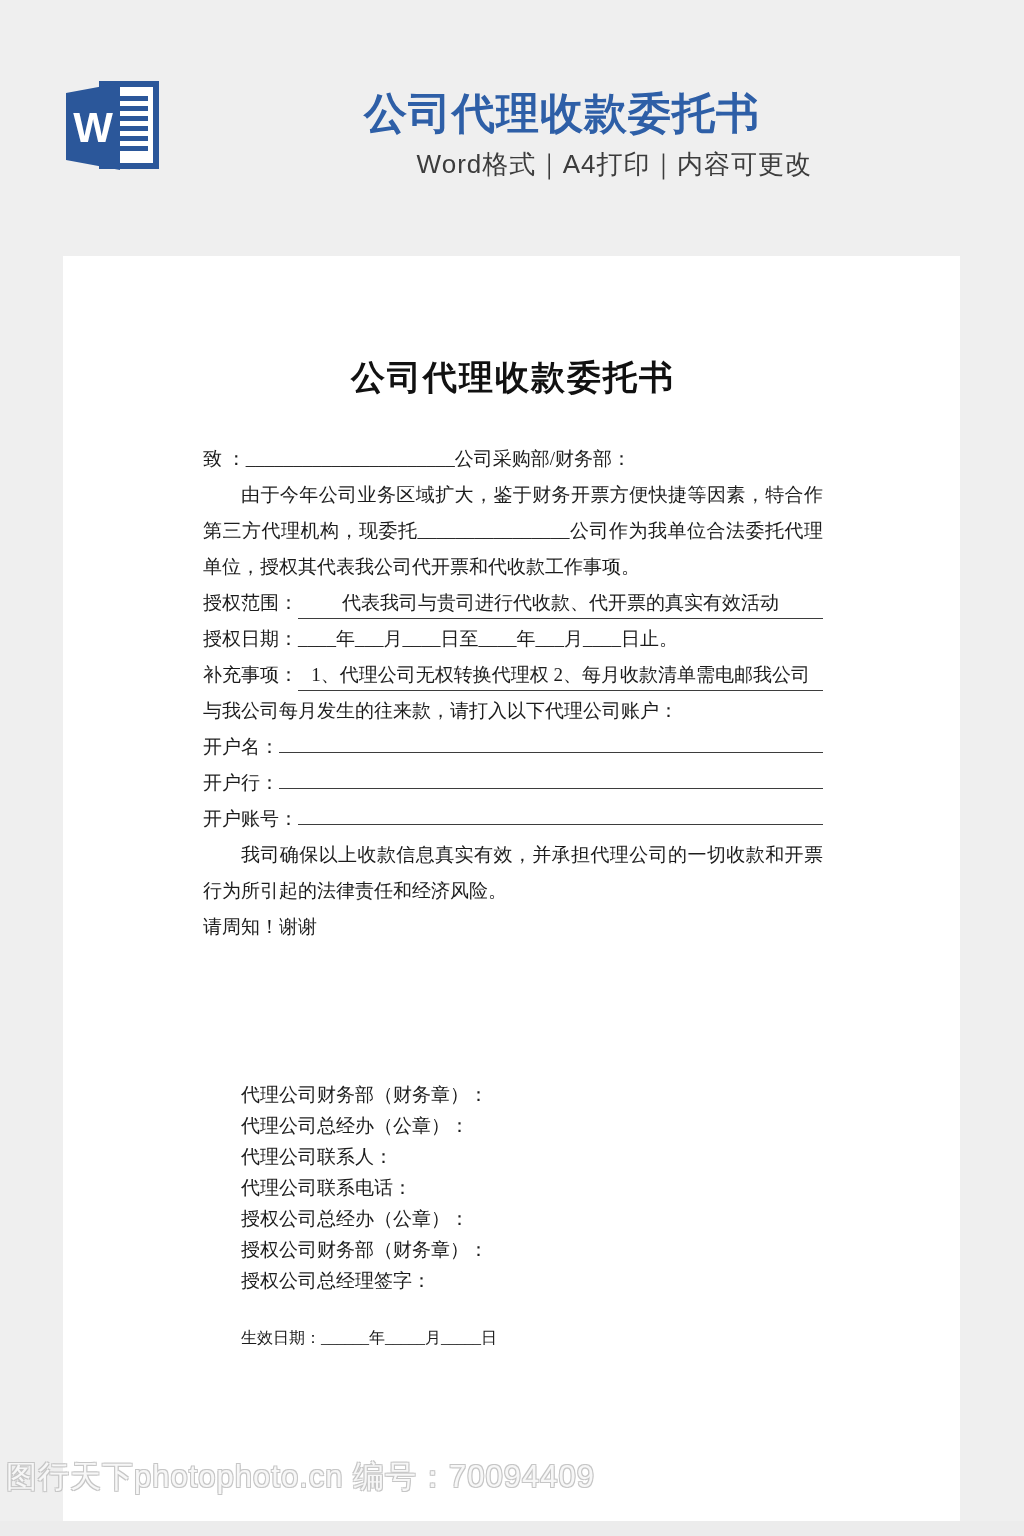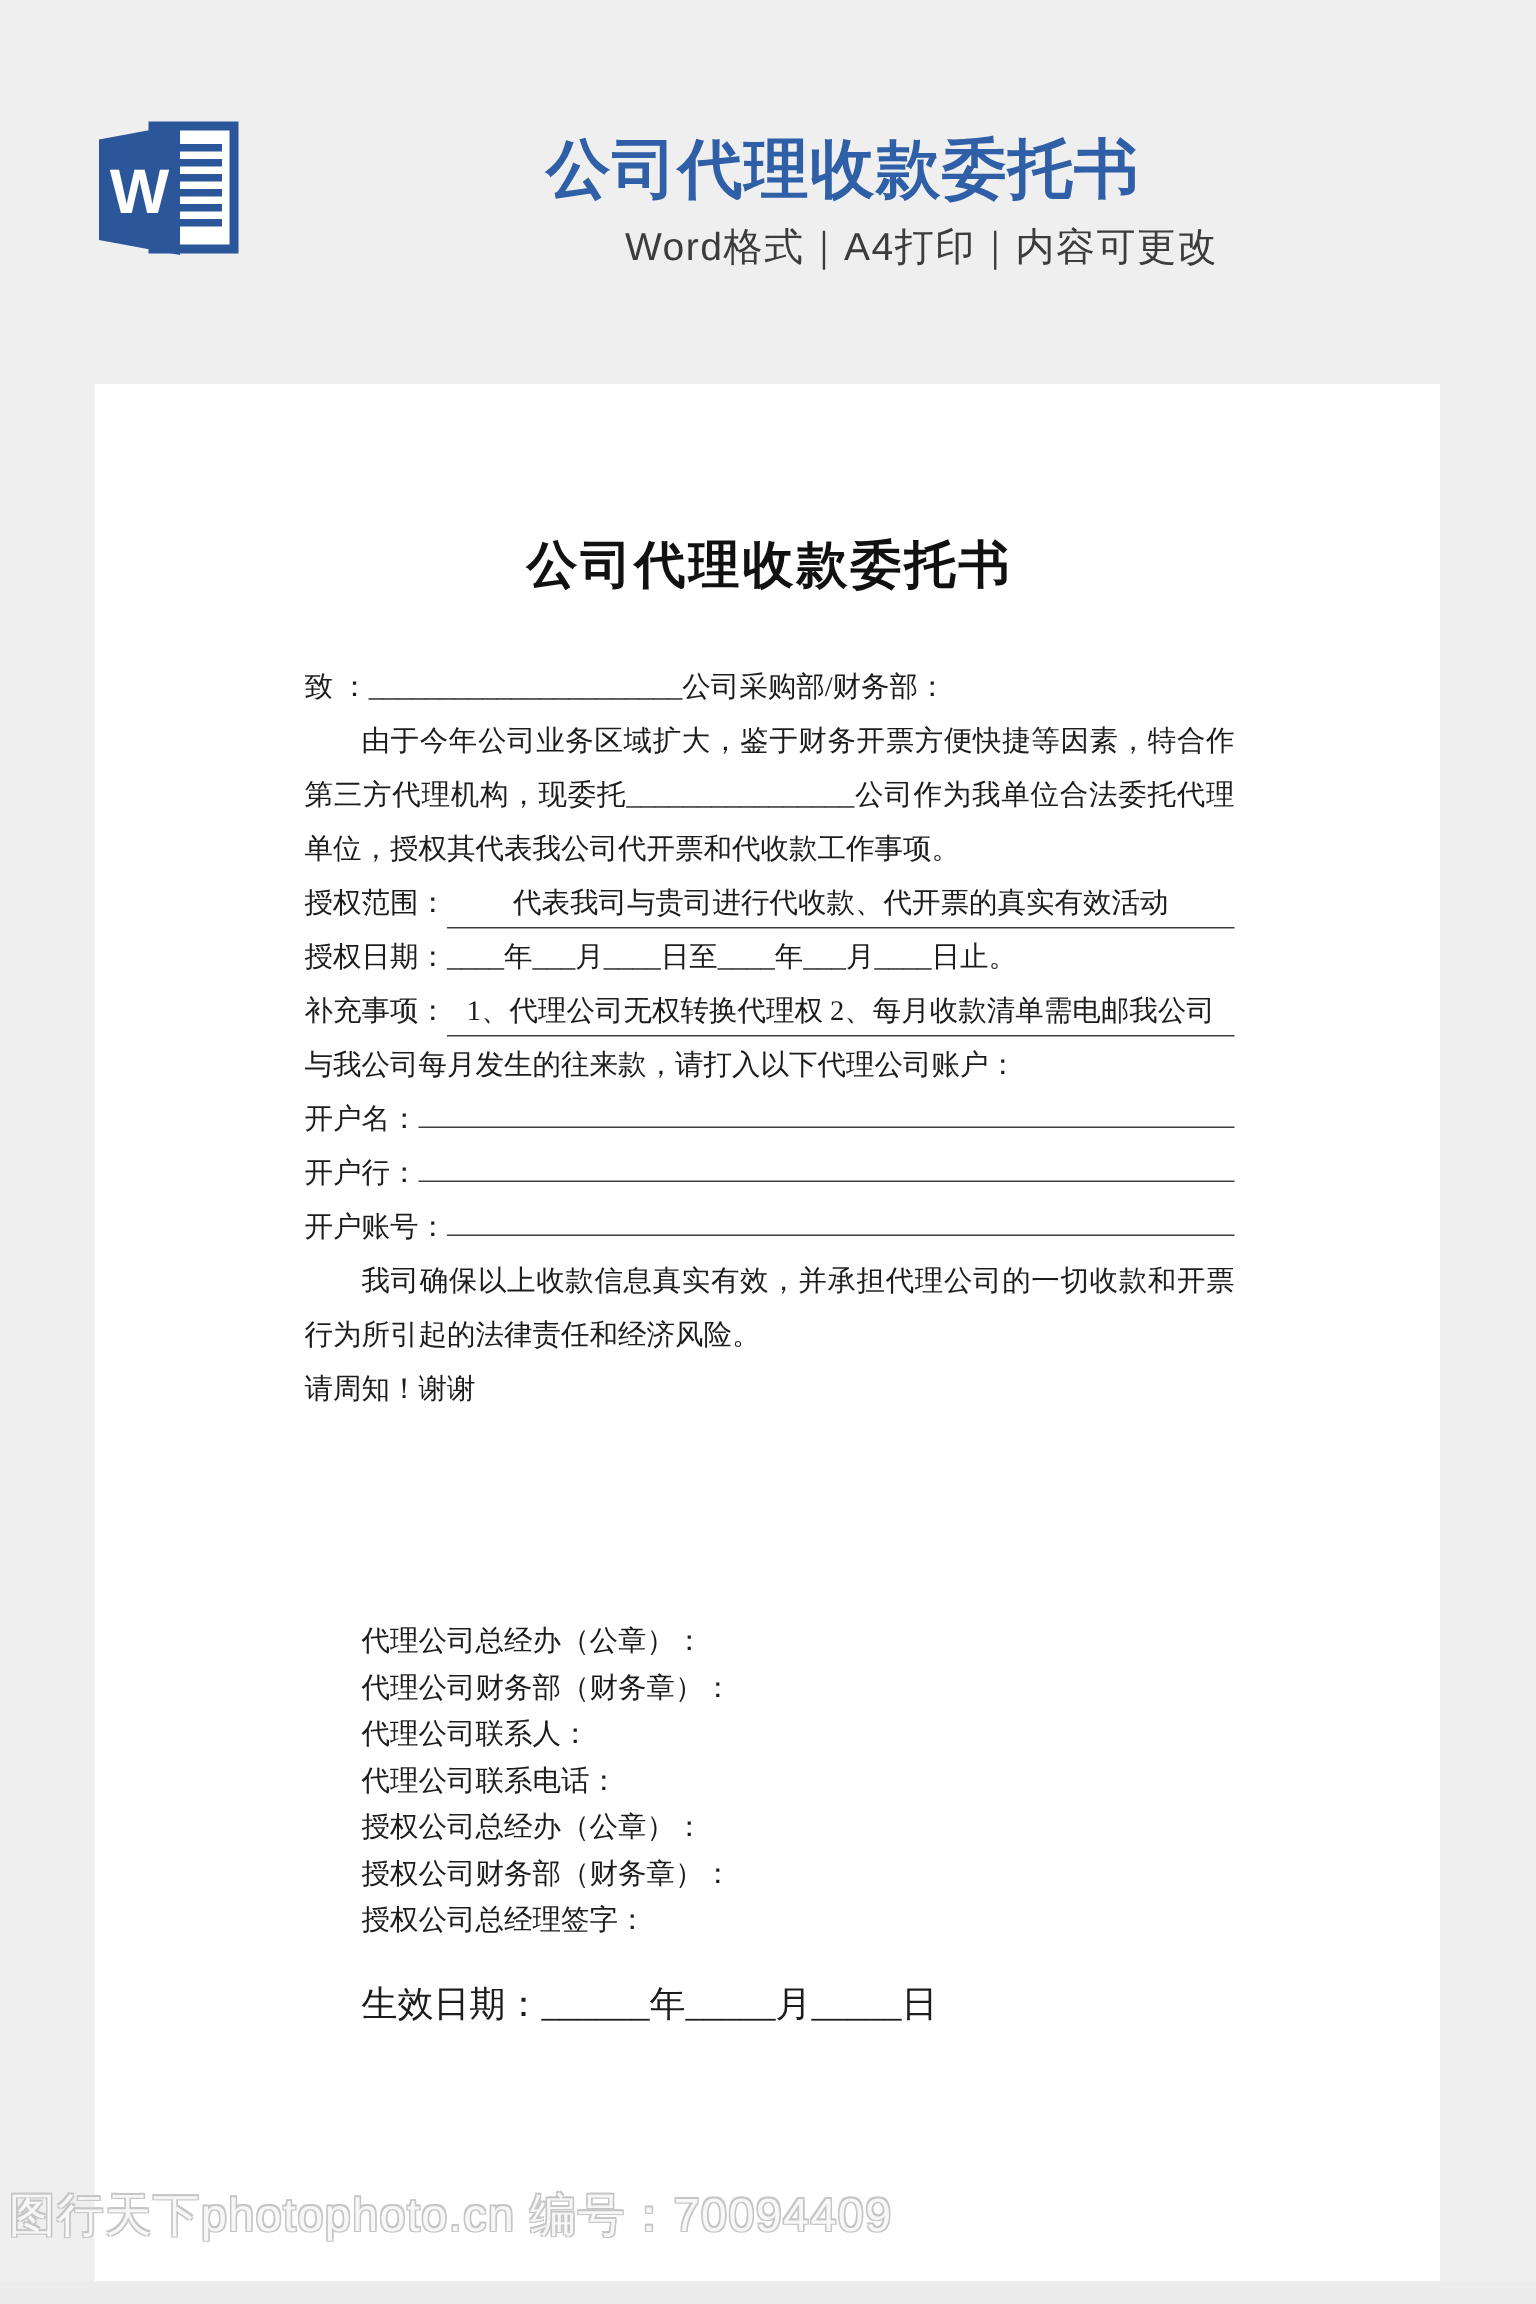--- a/index.html
+++ b/index.html
@@ -84,21 +84,21 @@
 
   .signature-block {
     margin-top: 134px;
     margin-left: 38px;
     font-size: 19px;
     line-height: 31px;
   }
   .effective-line {
     margin-top: 26px;
     margin-left: 38px;
-    font-size: 24px;
+    font-size: 16px;
     line-height: 31px;
   }
 
   
   .footer-strip {
     position: absolute;
     left: 0; bottom: 0;
     width: 1024px; height: 15px;
     background: #ececec;
   }
@@ -178,22 +178,22 @@
           <span class="lbl">开户账号：</span>
           <span class="u-fill"></span>
         </p>
 
       <p class="para">我司确保以上收款信息真实有效，并承担代理公司的一切收款和开票行为所引起的法律责任和经济风险。</p>
 
       <p class="ind">请周知！谢谢</p>
     </div>
 
     <div class="signature-block">
+      <p>代理公司财务部（财务章）：</p>
       <p>代理公司总经办（公章）：</p>
-      <p>代理公司财务部（财务章）：</p>
       <p>代理公司联系人：</p>
       <p>代理公司联系电话：</p>
       <p>授权公司总经办（公章）：</p>
       <p>授权公司财务部（财务章）：</p>
       <p>授权公司总经理签字：</p>
     </div>
 
     <p class="effective-line"><span>生效日期：</span><span class="blank-text">______年_____月_____日</span></p>
   </div>
 

